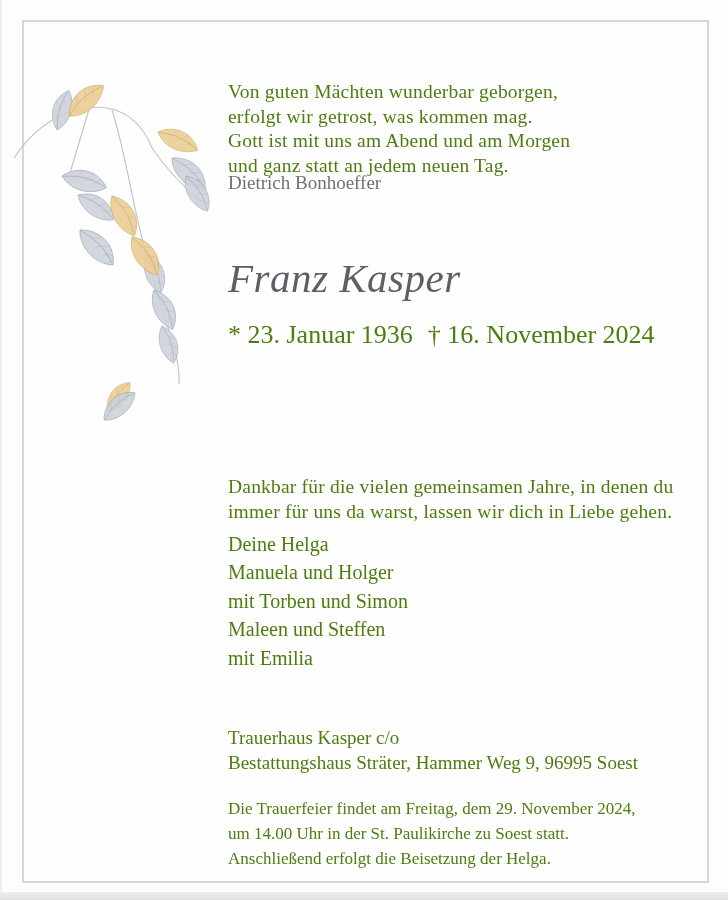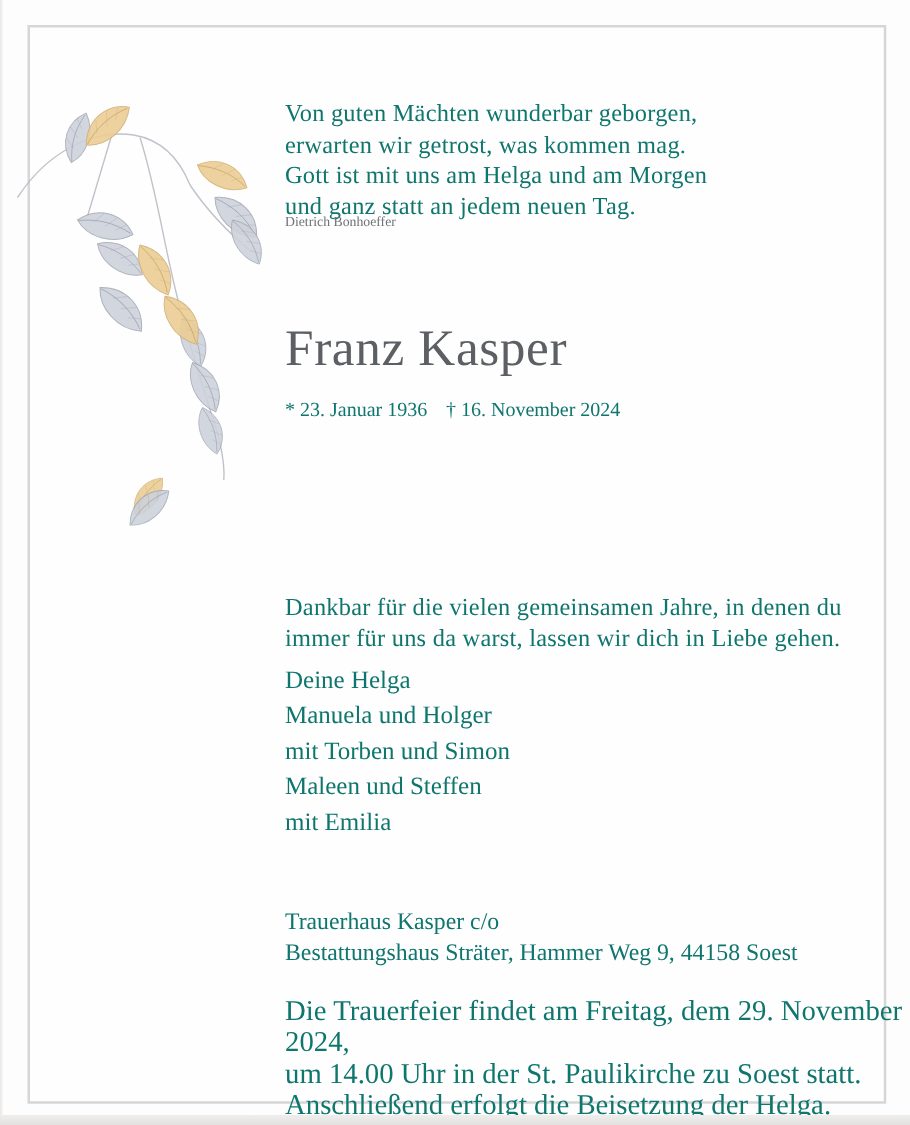--- a/index.html
+++ b/index.html
@@ -19,30 +19,30 @@
   .edge-left{
     position:absolute;left:0;top:0;width:3px;height:893px;
     background:linear-gradient(90deg,#e9e7e5,#fdfdfd);
   }
   .frame{
     position:absolute;left:22px;top:20px;width:683px;height:859px;
     border:2px solid #d6d6d8;
     background:#fefefe;
   }
   .illustration{position:absolute;left:12px;top:58px;}
-  .textcol{position:absolute;left:228px;color:#0f766e;}
+  .textcol{position:absolute;left:228px;color:#4d7c0f;}
   .quote{top:80px;font-size:19.5px;line-height:24.6px;letter-spacing:0.2px;}
-  .attribution{top:172px;font-size:11px;color:#6e7176;}
-  .name{top:254px;font-size:41px;letter-spacing:0.5px;color:#5c5f64;}
-  .dates{top:320px;font-size:16px;}
+  .attribution{top:172px;font-size:19px;color:#6e7176;}
+  .name{top:254px;font-size:41px;letter-spacing:0.5px;color:#5c5f64;font-style:italic;}
+  .dates{top:320px;font-size:26px;}
   .dates .death{margin-left:15px;}
   .tribute{top:474px;font-size:19.5px;line-height:25px;letter-spacing:0.2px;}
   .family{top:530px;font-size:20px;line-height:28.4px;}
   .address{top:726px;font-size:19px;line-height:24.5px;}
-  .service{top:796px;font-size:23px;line-height:25px;}
+  .service{top:796px;font-size:17px;line-height:25px;}
 </style>
 </head>
 <body>
 
 <div class="card">
   <div class="frame"></div>
 
   <svg class="illustration" viewBox="0 0 210 410" width="210" height="410" aria-hidden="true">
     <defs>
       <g id="leafS">
@@ -82,22 +82,22 @@
     <use href="#leafS" transform="translate(150,268) rotate(84) scale(0.85)"></use>
 
     <g>
       <use href="#leafG" transform="translate(96,354) rotate(-42) scale(0.8)"></use>
       <use href="#leafS" transform="translate(92,362) rotate(-30) scale(0.9)"></use>
     </g>
   </svg>
 
   <div class="textcol quote">
     <div>Von guten Mächten wunderbar geborgen,</div>
-    <div>erwarten wir getrost, was kommen mag.</div>
-    <div>Gott ist mit uns am Helga und am Morgen</div>
+    <div>erfolgt wir getrost, was kommen mag.</div>
+    <div>Gott ist mit uns am Abend und am Morgen</div>
     <div>und ganz statt an jedem neuen Tag.</div>
   </div>
 
   <div class="textcol attribution">Dietrich Bonhoeffer</div>
 
   <div class="textcol name">Franz Kasper</div>
 
   <div class="textcol dates">
     <span class="birth">* 23. Januar 1936</span><span class="death">† 16. November 2024</span>
   </div>
@@ -110,21 +110,21 @@
     <div>mit Emilia</div>
   </div>
 
   <div class="textcol tribute">
     <div>Dankbar für die vielen gemeinsamen Jahre, in denen du</div>
     <div>immer für uns da warst, lassen wir dich in Liebe gehen.</div>
   </div>
 
   <div class="textcol address">
     <div>Trauerhaus Kasper c/o</div>
-    <div>Bestattungshaus Sträter, Hammer Weg 9, 44158 Soest</div>
+    <div>Bestattungshaus Sträter, Hammer Weg 9, 96995 Soest</div>
   </div>
 
   <div class="textcol service">
     <div>Die Trauerfeier findet am Freitag, dem 29. November 2024,</div>
     <div>um 14.00 Uhr in der St. Paulikirche zu Soest statt.</div>
     <div>Anschließend erfolgt die Beisetzung der Helga.</div>
   </div>
 
   <div class="edge-left"></div>
 </div>

